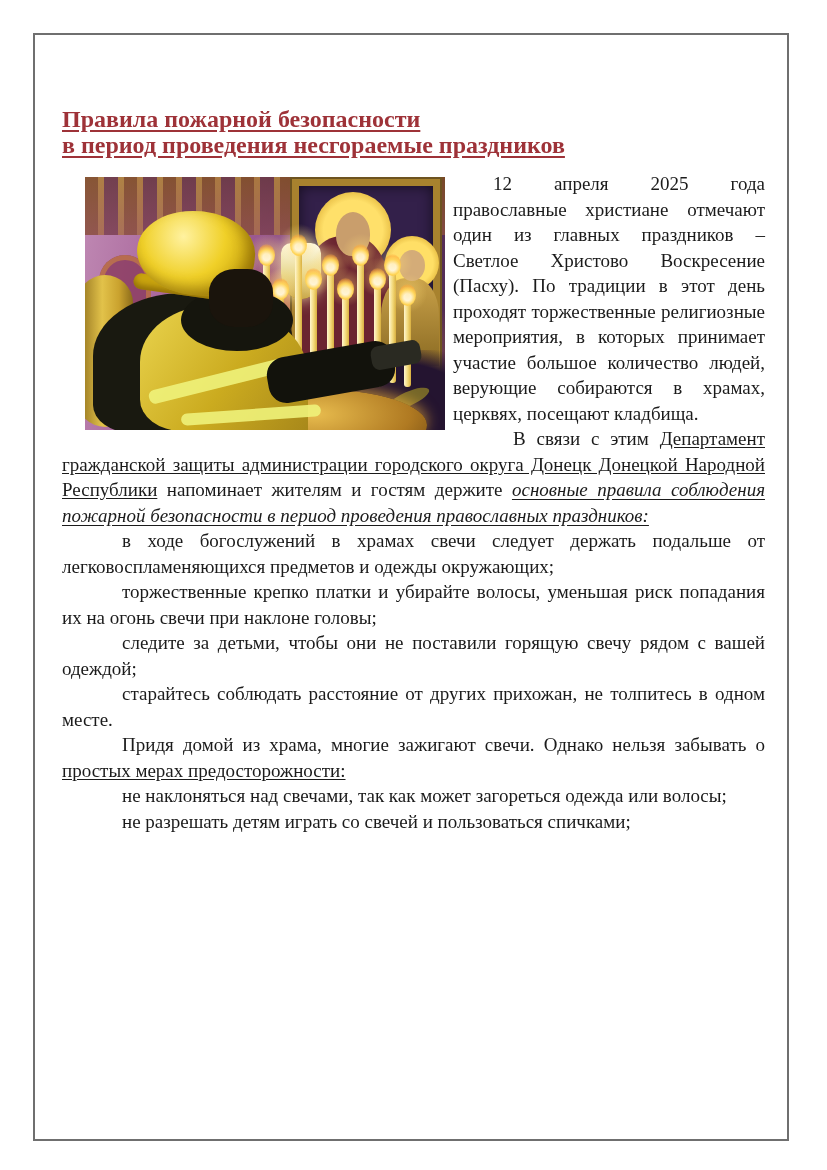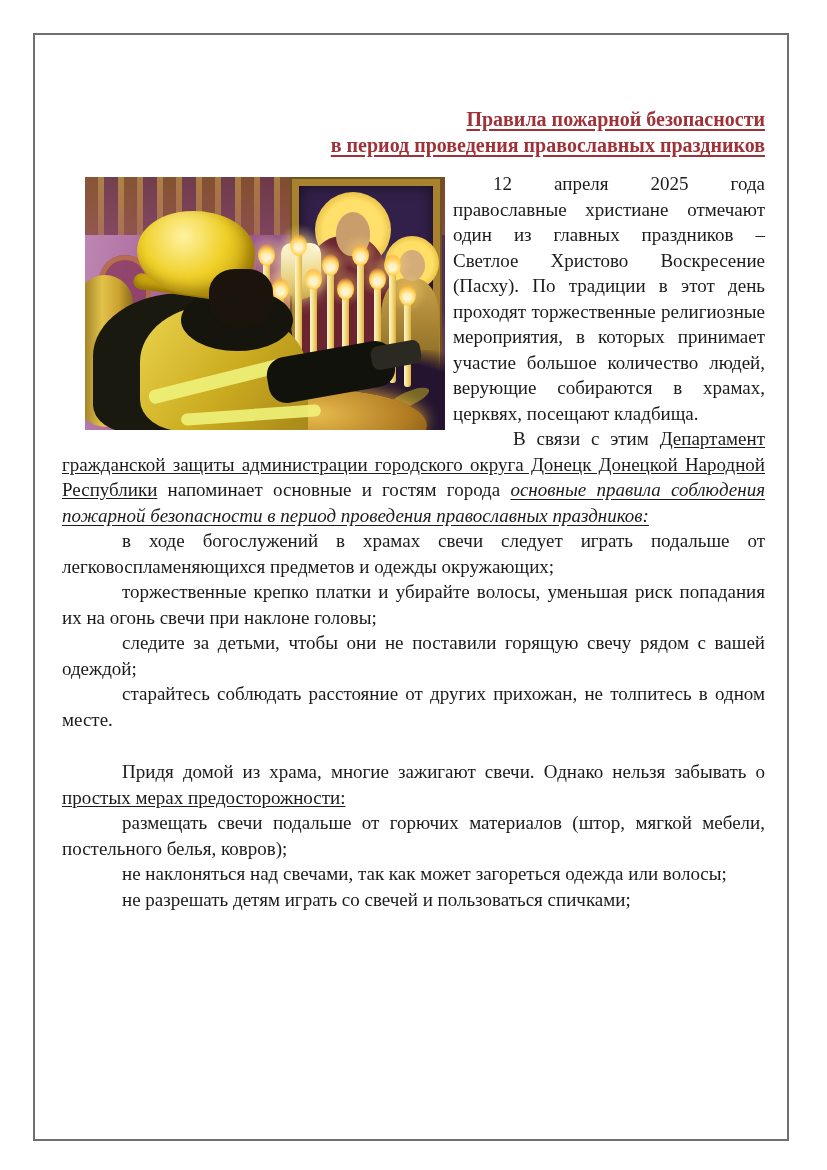--- a/index.html
+++ b/index.html
@@ -1,26 +1,26 @@
 <!DOCTYPE html>
 <html style="--title-color: #9e3238; --phone-color: #c0504d; --frame-border: #6f6f6f;"><head>
 <meta charset="utf-8">
 <style>
   html,body{margin:0;padding:0;background:#ffffff;}
   body{width:827px;height:1170px;position:relative;font-family:"Liberation Serif","DejaVu Serif",serif;color:#1b1b1b;}
   .page-frame{position:absolute;left:33px;top:33px;width:756px;height:1108px;border:2px solid var(--frame-border,#6f6f6f);box-sizing:border-box;background:#fff;}
   .content{position:absolute;left:27px;right:22px;top:71px;}
-  .doc-title{text-align:right;font-weight:bold;font-size:20px;line-height:26px;color:var(--title-color,#9e3238);margin:0 0 13px 0;}
+  .doc-title{text-align:left;font-weight:bold;font-size:24px;line-height:26px;color:var(--title-color,#9e3238);margin:0 0 13px 0;}
   .doc-title .t-line{text-decoration:underline;text-underline-offset:3px;}
   .body-p{font-size:19px;line-height:25.5px;text-align:justify;margin:0;}
   .indent{text-indent:60px;}
   .indent-sm{text-indent:40px;}
   .seg-u{text-decoration:underline;text-underline-offset:2px;}
   .seg-biu{font-weight:normal;font-style:italic;text-decoration:underline;text-underline-offset:3px;}
-  .gap-top{margin-top:27px;}
+  .gap-top{}
 
   
   .photo{position:relative;float:left;width:360px;height:253px;margin:6px 8px 3px 23px;overflow:hidden;
     background:
       radial-gradient(ellipse 220px 150px at 62% 72%, rgba(255,210,90,.85), rgba(255,160,50,.45) 45%, rgba(255,140,60,0) 70%),
       linear-gradient(100deg,#c08ab4 0%,#ab6a9e 22%,#9a5890 45%,#6d3a66 75%,#4a2750 100%);}
   .iconostasis{position:absolute;left:0;top:0;right:0;height:58px;
     background:
       linear-gradient(180deg,rgba(90,40,30,.25),rgba(140,70,90,.55)),
       repeating-linear-gradient(90deg,#8a5a20 0 13px,#c89a3a 13px 19px,#6a3a4a 19px 33px,#caa23a 33px 39px);
@@ -75,21 +75,21 @@
   .ff-nozzle{position:absolute;left:286px;top:166px;width:50px;height:24px;background:#2a2a22;border-radius:8px;transform:rotate(-10deg);}
 </style>
 </head>
 <body>
 
 <div class="page-frame">
   <div class="content">
 
     <h1 class="doc-title">
       <span class="t-line">Правила пожарной безопасности</span><br>
-      <span class="t-line">в период проведения православных праздников</span>
+      <span class="t-line">в период проведения несгораемые праздников</span>
     </h1>
 
     <div class="photo" title="Пожарный в жёлтой каске перед горящими церковными свечами и иконой Божией Матери с Младенцем">
       <div class="iconostasis"></div>
       <div class="arch"></div>
       <div class="icon-panel">
         <div class="halo-m"></div>
         <div class="robe-m"></div>
         <div class="face-m"></div>
         <div class="halo-c"></div>
@@ -127,31 +127,30 @@
       <div class="ff-shoulder"></div>
       <div class="ff-arm"></div>
       <div class="ff-nozzle"></div>
       <div class="ff-brim"></div>
       <div class="ff-helmet"></div>
       <div class="ff-mask"></div>
     </div>
 
     <p class="body-p indent-sm">12 апреля 2025 года православные христиане отмечают один из главных праздников – Светлое Христово Воскресение (Пасху). По традиции в этот день проходят торжественные религиозные мероприятия, в которых принимает участие большое количество людей, верующие собираются в храмах, церквях, посещают кладбища.</p>
 
-    <p class="body-p indent"><span>В связи с этим </span><span class="seg-u">Департамент гражданской защиты администрации городского округа Донецк Донецкой Народной Республики</span><span> напоминает основные и гостям города </span><span class="seg-biu">основные правила соблюдения пожарной безопасности в период проведения православных праздников:</span></p>
+    <p class="body-p indent"><span>В связи с этим </span><span class="seg-u">Департамент гражданской защиты администрации городского округа Донецк Донецкой Народной Республики</span><span> напоминает жителям и гостям держите </span><span class="seg-biu">основные правила соблюдения пожарной безопасности в период проведения православных праздников:</span></p>
 
     <div>
-        <p class="body-p indent">в ходе богослужений в храмах свечи следует играть подальше от легковоспламеняющихся предметов и одежды окружающих;</p>
+        <p class="body-p indent">в ходе богослужений в храмах свечи следует держать подальше от легковоспламеняющихся предметов и одежды окружающих;</p>
         <p class="body-p indent">торжественные крепко платки и убирайте волосы, уменьшая риск попадания их на огонь свечи при наклоне головы;</p>
         <p class="body-p indent">следите за детьми, чтобы они не поставили горящую свечу рядом с вашей одеждой;</p>
         <p class="body-p indent">старайтесь соблюдать расстояние от других прихожан, не толпитесь в одном месте.</p>
       </div>
 
     <p class="body-p indent gap-top"><span>Придя домой из храма, многие зажигают свечи. Однако нельзя забывать о </span><span class="seg-u">простых мерах предосторожности:</span></p>
 
     <div>
-        <p class="body-p indent">размещать свечи подальше от горючих материалов (штор, мягкой мебели, постельного белья, ковров);</p>
         <p class="body-p indent">не наклоняться над свечами, так как может загореться одежда или волосы;</p>
         <p class="body-p indent">не разрешать детям играть со свечей и пользоваться спичками;</p>
       </div>
 
   </div>
 </div>
 
 </body></html>

